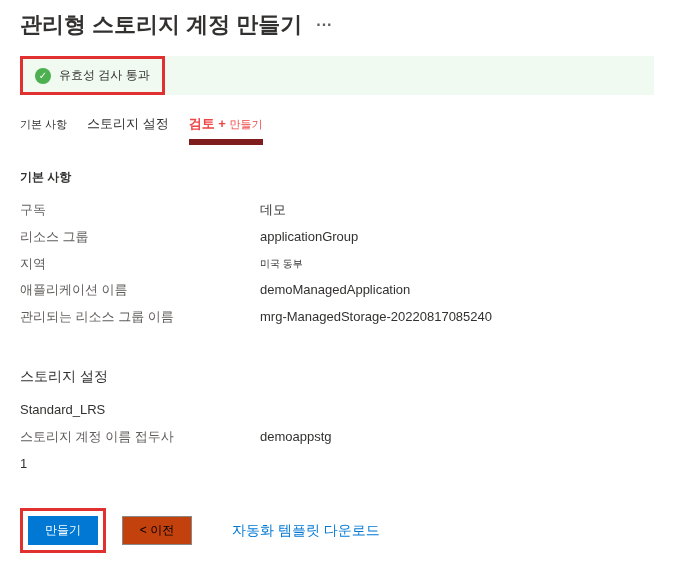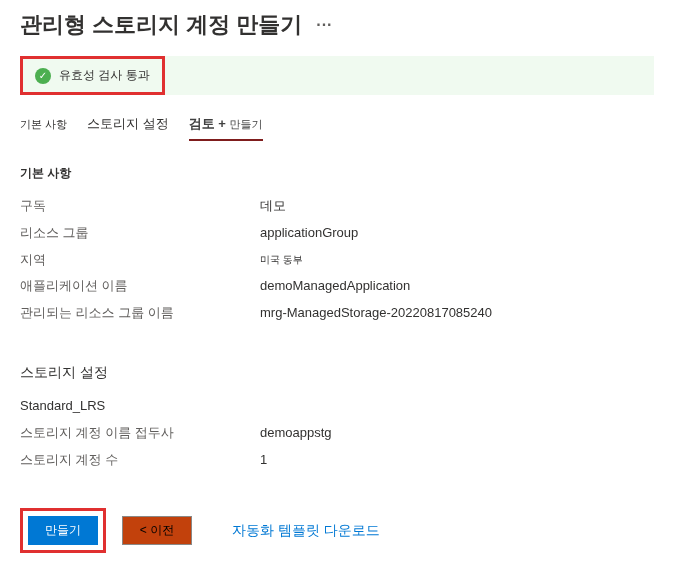--- a/index.html
+++ b/index.html
@@ -68,22 +68,22 @@
       font-size: 13px;
       padding-bottom: 6px;
       cursor: pointer;
       color: #323130;
     }
     .tab.small {
       font-size: 11px;
     }
     .tab.active {
       font-weight: 600;
-      border-bottom: 2px solid #7f1d1d;
-      color: #404040;
+      border-bottom: 6px solid #7f1d1d;
+      color: #ef4444;
     }
     .section-heading {
       font-size: 12px;
       font-weight: 600;
       color: #323130;
       margin-bottom: 14px;
       margin-top: 10px;
     }
     .detail-row {
       display: flex;
@@ -197,21 +197,20 @@
 <div class="section-heading" style="font-size:14px;font-weight:400;">스토리지 설정</div>
 
 <div class="detail-row">
   <div class="detail-value">Standard_LRS</div>
 </div>
 <div class="detail-row">
   <div class="detail-label">스토리지 계정 이름 접두사</div>
   <div class="detail-value">demoappstg</div>
 </div>
 <div class="detail-row">
-  <div class="detail-label">스토리지 계정 수</div>
   <div class="detail-value">1</div>
 </div>
 
 <div class="footer">
   <div class="create-highlight">
     <button class="btn btn-primary">만들기</button>
   </div>
   <button class="btn">&lt; 이전</button>
   <span class="download-link">자동화 템플릿 다운로드</span>
 </div>

